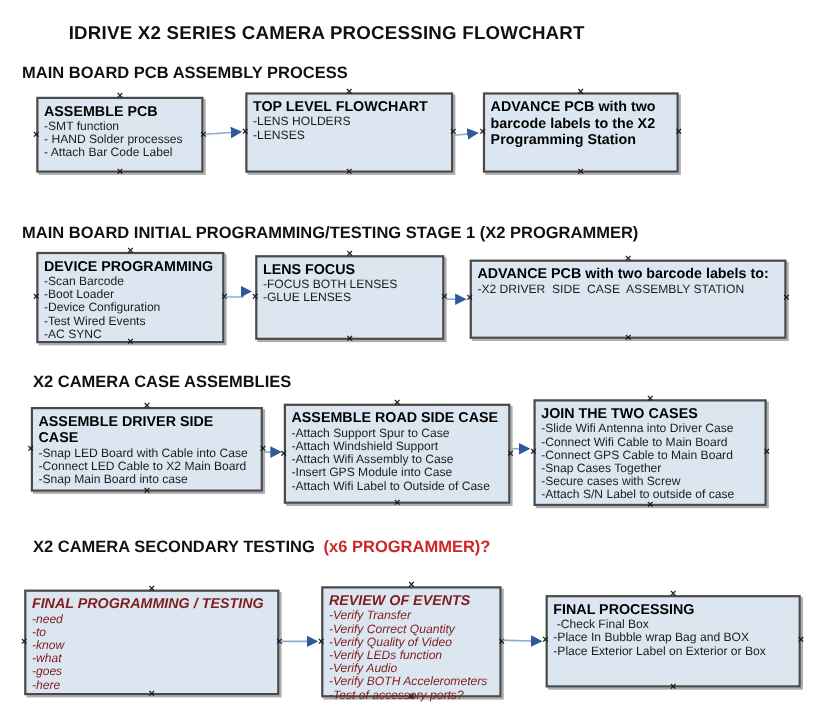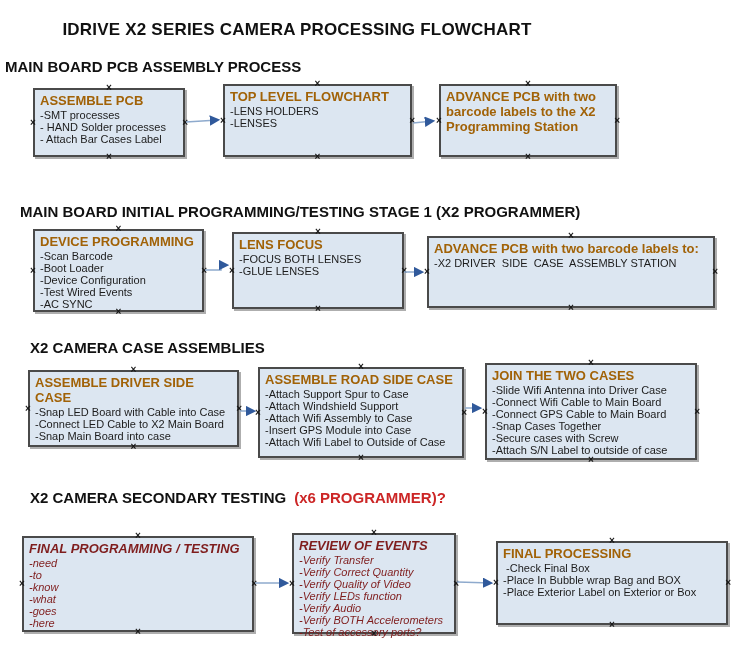--- a/index.html
+++ b/index.html
@@ -3,29 +3,29 @@
 <meta charset="utf-8">
 <style>
   html,body{margin:0;padding:0;background:#ffffff;}
   body{width:747px;height:662px;position:relative;font-family:"Liberation Sans",sans-serif;color:#1a1a1a;overflow:hidden;}
   .page{position:absolute;inset:0;}
 
   .main-title{position:absolute;top:20px;left:0;width:594px;text-align:center;
     font-size:17px;font-weight:bold;letter-spacing:.2px;color:#111;}
 
   .section-heading{position:absolute;font-size:15px;font-weight:bold;color:#111;white-space:pre;}
-  #h0{left:5px;top:58px;}
+  #h0{left:20px;top:58px;}
   #h1{left:20px;top:203px;}
   #h2{left:30px;top:339px;}
   #h3{left:30px;top:489px;text-align:center;}
   .heading-red{color:#cc2626;margin-left:8px;}
 
   .box{position:absolute;background:#dce6f1;border:2px solid #4a4a4a;
     box-sizing:border-box;padding:3px 5px;box-shadow:2px 2px 0 #aeaeae;overflow:visible;}
-  .box-title{font-size:13px;font-weight:bold;line-height:15px;margin-bottom:1px;color:#a16207;}
+  .box-title{font-size:13px;font-weight:bold;line-height:15px;margin-bottom:1px;color:#000000;}
   .box-item{font-size:11px;line-height:12px;white-space:pre;color:#1c1c1c;}
   .red .box-title,.red .box-item{color:#7f1d1d;font-style:italic;}
 
   
   #b00{left:33px;top:88px;width:152px;height:69px;}
   #b01{left:223px;top:84px;width:189px;height:73px;}
   #b02{left:439px;top:84px;width:178px;height:73px;}
   #b10{left:33px;top:229px;width:171px;height:83px;}
   #b11{left:232px;top:232px;width:172px;height:77px;}
   #b12{left:427px;top:236px;width:288px;height:72px;}
@@ -52,23 +52,23 @@
   <div class="main-title">IDRIVE X2  SERIES CAMERA PROCESSING FLOWCHART</div>
 
   <div class="section-heading" id="h0"><span>MAIN BOARD PCB ASSEMBLY PROCESS</span></div>
   <div class="section-heading" id="h1"><span>MAIN BOARD INITIAL PROGRAMMING/TESTING STAGE 1 (X2 PROGRAMMER)</span></div>
   <div class="section-heading" id="h2"><span>X2 CAMERA CASE ASSEMBLIES</span></div>
   <div class="section-heading" id="h3"><span>X2 CAMERA SECONDARY TESTING</span><span class="heading-red">(x6 PROGRAMMER)?</span></div>
 
   <div class="box" id="b00">
     <div class="box-title">ASSEMBLE PCB</div>
     <div class="box-items">
-        <div class="box-item">-SMT processes</div>
+        <div class="box-item">-SMT function</div>
         <div class="box-item">- HAND Solder processes</div>
-        <div class="box-item">- Attach Bar Cases Label</div>
+        <div class="box-item">- Attach Bar Code Label</div>
       </div>
   <span class="handle handle-t">×</span>
       <span class="handle handle-b">×</span>
       <span class="handle handle-l">×</span>
       <span class="handle handle-r">×</span>
     </div>
   <div class="box" id="b01">
     <div class="box-title">TOP LEVEL FLOWCHART</div>
     <div class="box-items">
         <div class="box-item">-LENS HOLDERS</div>

